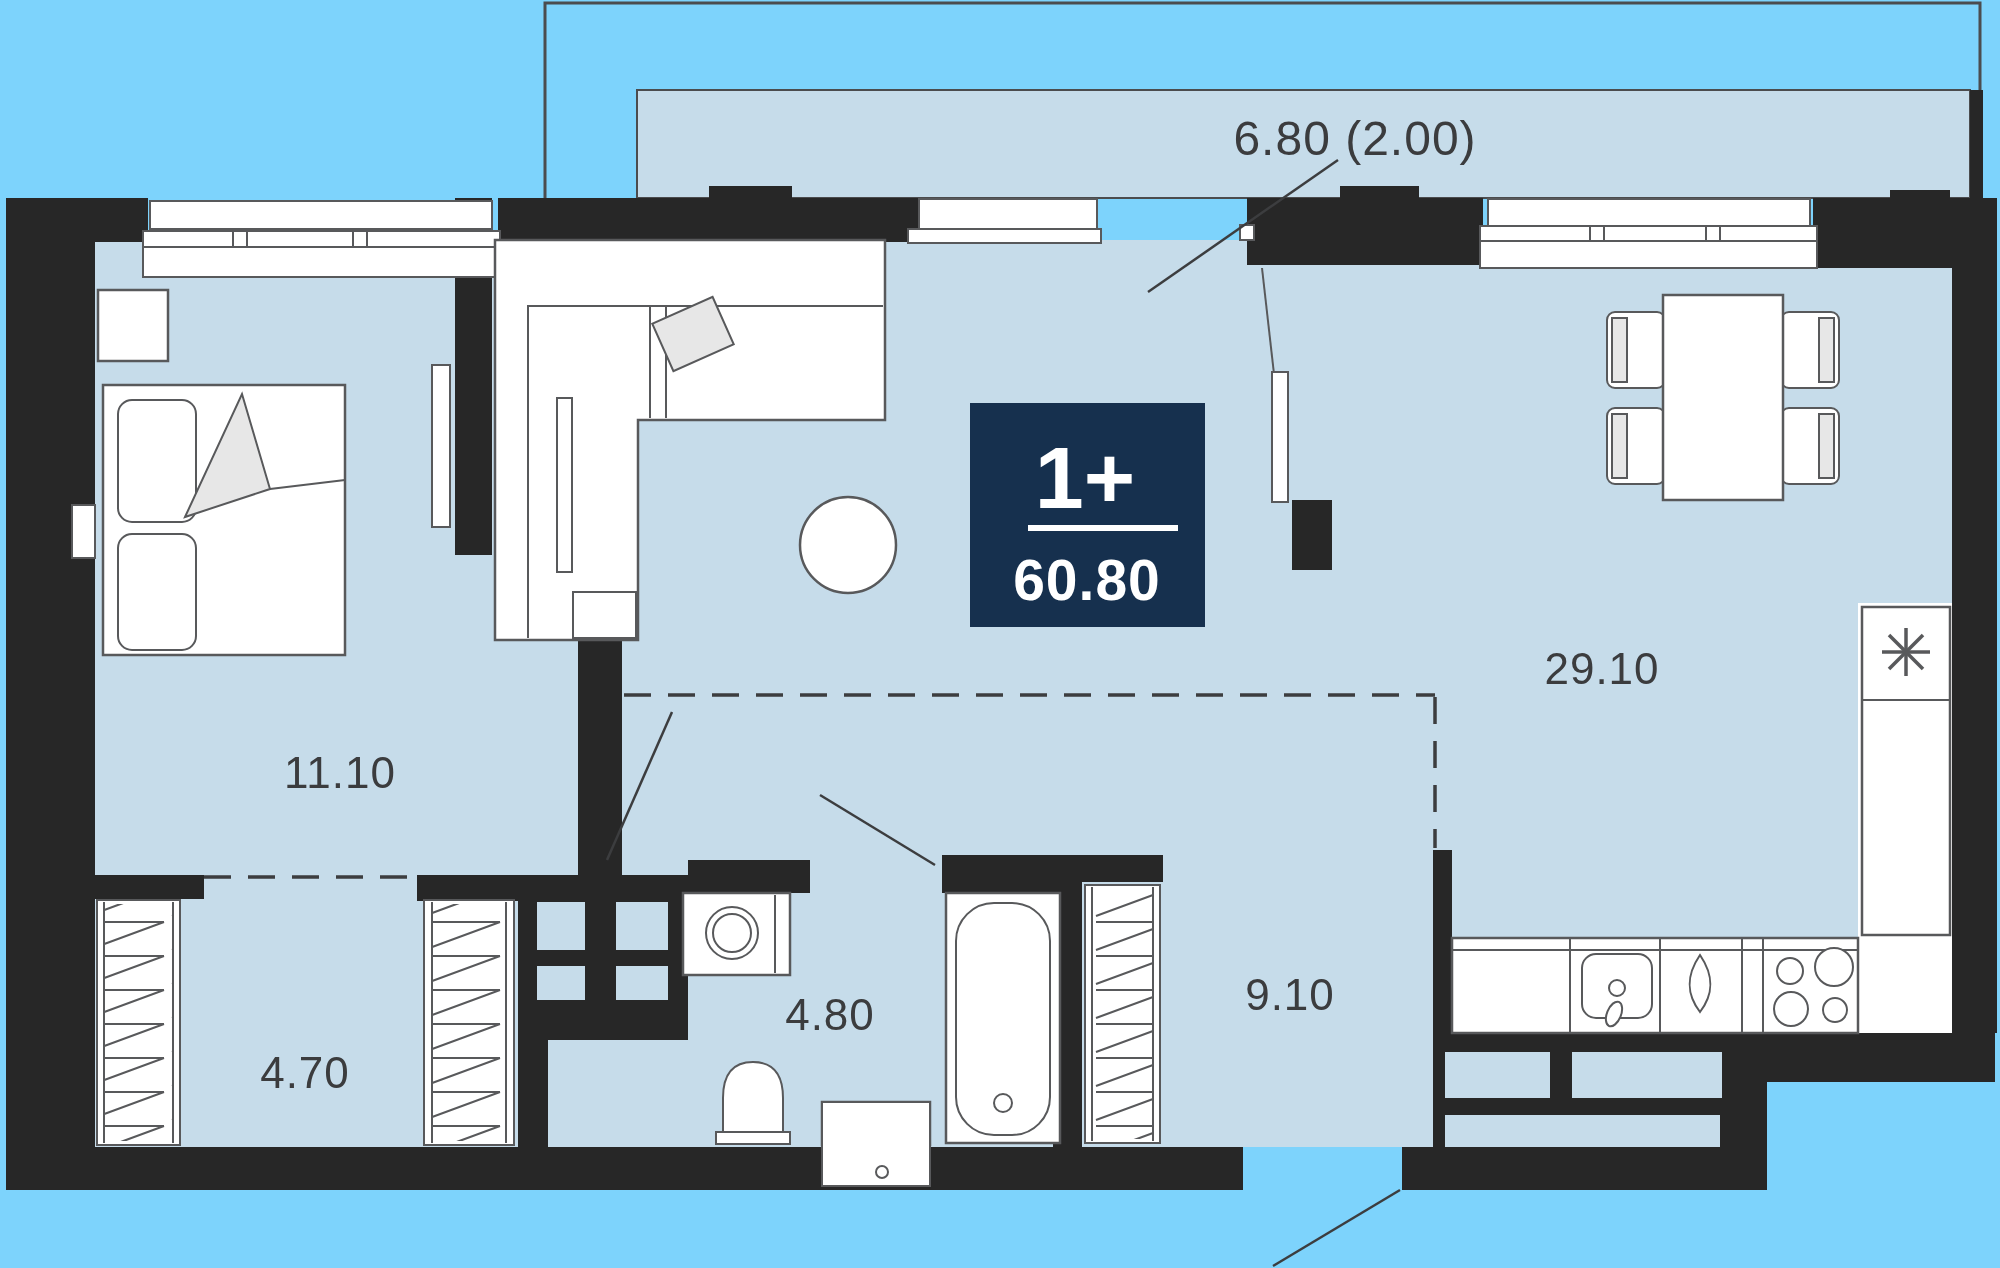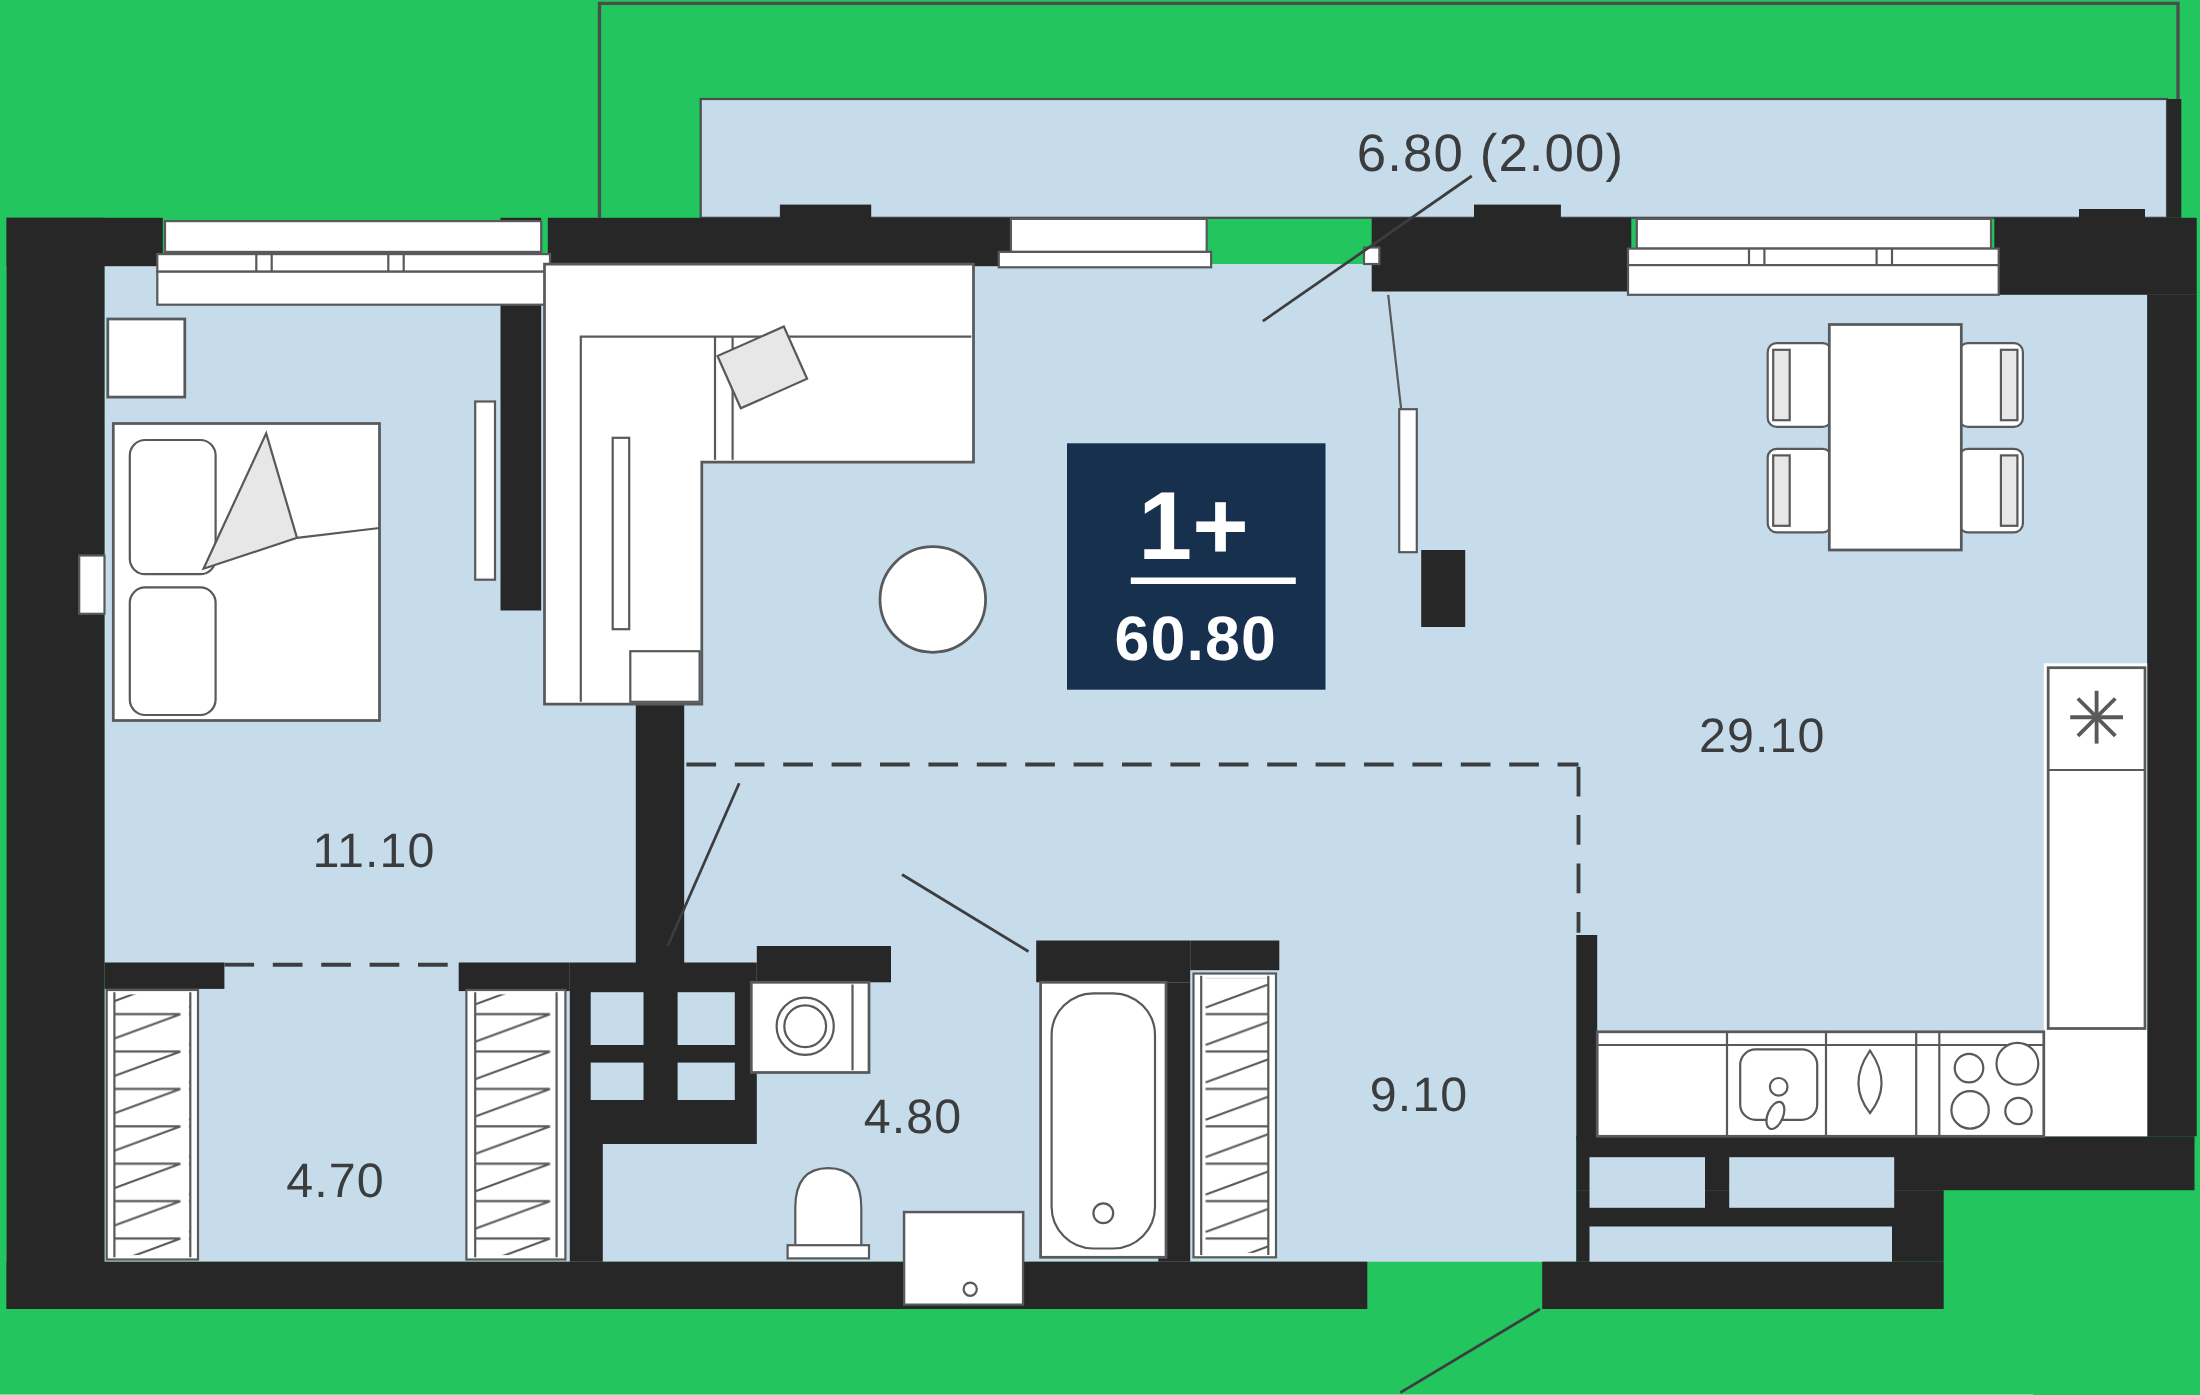--- a/index.html
+++ b/index.html
@@ -1,16 +1,16 @@
 <!DOCTYPE html>
 <html><head>
 <meta charset="utf-8">
 <style>
   html,body{margin:0;padding:0;background:#ffffff;}
-  .stage{position:relative;width:2000px;height:1268px;background:#22c55e;overflow:hidden;
+  .stage{position:relative;width:2000px;height:1268px;background:#7dd3fc;overflow:hidden;
          font-family:"Liberation Sans", sans-serif;text-decoration:underline;}
   svg text{font-family:"Liberation Sans", sans-serif;}
   .room-label{fill:#3b3c3e;font-size:44px;letter-spacing:1px;}
   .balcony-label{fill:#3b3c3e;font-size:48px;letter-spacing:1px;}
   .badge-top{fill:#ffffff;font-size:88px;font-weight:bold;}
   .badge-bottom{fill:#ffffff;font-size:57px;font-weight:bold;letter-spacing:1px;}
   .wall{fill:#272727;stroke:none;}
   .floor{fill:#c6dcea;}
   .furn{fill:#ffffff;stroke:#58595b;stroke-width:2.5;}
   .furn-thin{fill:#ffffff;stroke:#58595b;stroke-width:2;}

